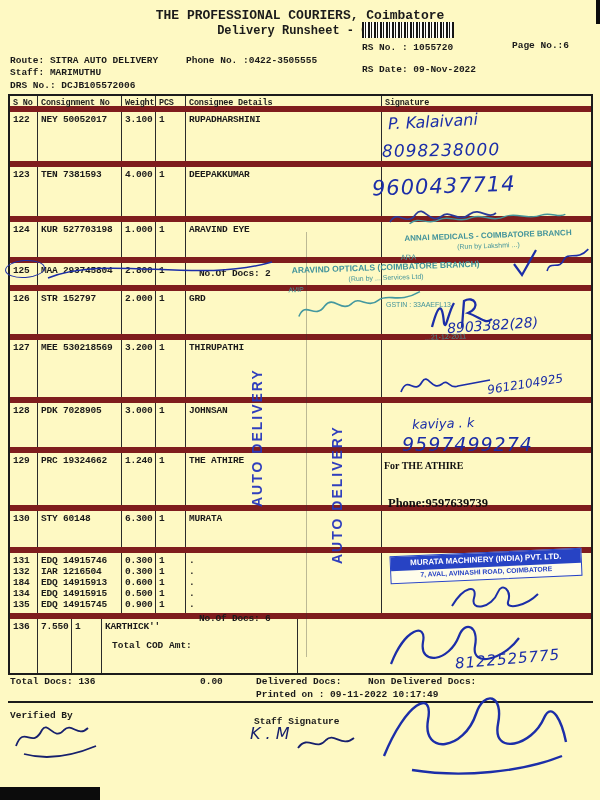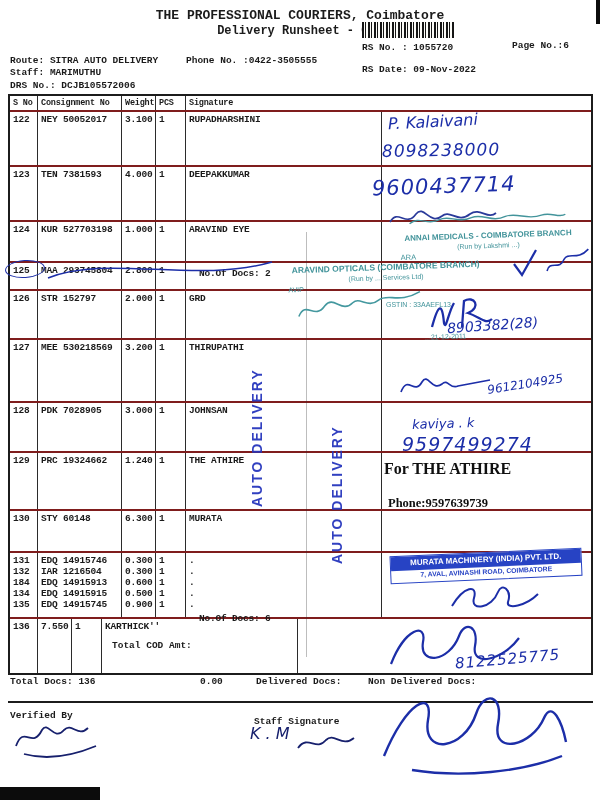--- a/index.html
+++ b/index.html
@@ -1,23 +1,23 @@
 <!DOCTYPE html>
 <html><head>
 <meta charset="utf-8">
 <style>
   *{margin:0;padding:0;box-sizing:border-box}
   html,body{background:#9a9a9a}
-  .page{position:relative;width:600px;height:800px;margin:0 auto;background:#ffffff;font-family:"Liberation Mono",monospace;color:#1b1b1b;overflow:hidden}
+  .page{position:relative;width:600px;height:800px;margin:0 auto;background:#fef9c3;font-family:"Liberation Mono",monospace;color:#1b1b1b;overflow:hidden}
   .hdr{position:absolute;white-space:nowrap;font-weight:bold}
   .t13{font-size:13px}.t12{font-size:12px}.t95{font-size:9.5px}
   .center{left:0;width:100%;text-align:center}
   .barcode{position:absolute;background:repeating-linear-gradient(90deg,#151515 0px,#151515 2px,#fcfcf8 2px,#fcfcf8 3px,#151515 3px,#151515 4px,#fcfcf8 4px,#fcfcf8 6px)}
   .table{position:absolute;left:8px;top:94px;width:585px;border:2px solid #1c1c1c}
-  .trow{display:flex;border-bottom:2px solid #7f1d1d}
+  .trow{display:flex;border-bottom:6px solid #7f1d1d}
   .trow.nb{border-bottom:none}
   .cell{border-right:1px solid #2b2b2b;padding:2px 3px 0 3px;font-size:9.5px;font-weight:bold;letter-spacing:-0.2px;overflow:visible}
   .c1{width:28px}.c2{width:84px}.c3{width:34px}.c4{width:30px}.c5{width:196px}.c6{flex:1;border-right:none}
   .th{font-size:8.5px}
   .docsnote{margin-top:3px;margin-left:10px}
   .wm{position:absolute;writing-mode:vertical-rl;transform:rotate(180deg);font-family:"Liberation Sans",sans-serif;font-weight:bold;color:#2636bd;font-size:14px;letter-spacing:2px;opacity:.95}
   .ink{position:absolute;color:#1c2ea8;font-family:"DejaVu Sans",sans-serif;font-style:italic;white-space:nowrap;line-height:1}
   .stamp{position:absolute;font-family:"Liberation Sans",sans-serif;color:#43949b;line-height:1.3;white-space:nowrap}
   .printink{position:absolute;font-family:"Liberation Serif",serif;font-weight:bold;color:#101010;white-space:nowrap}
   .scrawl{position:absolute}
@@ -44,20 +44,21 @@
   <div class="hdr t95" style="left:10px;top:67px">Staff: MARIMUTHU</div>
   <div class="hdr t95" style="left:362px;top:64px">RS Date: 09-Nov-2022</div>
   <div class="hdr t95" style="left:10px;top:80px">DRS No.: DCJB105572006</div>
 
   <div class="table">
     <div class="trow" style="height:16px">
       <div class="cell th c1">S No</div>
       <div class="cell th c2">Consignment No</div>
       <div class="cell th c3">Weight</div>
       <div class="cell th c4">PCS</div>
+      <div class="cell th c5">Consignee Details</div>
       <div class="cell th c6">Signature</div>
     </div>
 
     <div class="trow" style="height:55px">
       <div class="cell c1">122</div>
       <div class="cell c2">NEY 50052017</div>
       <div class="cell c3">3.100</div>
       <div class="cell c4">1</div>
       <div class="cell c5">RUPADHARSHINI</div>
       <div class="cell c6"></div>
@@ -252,37 +253,38 @@
   <div class="ink" style="left:447px;top:318px;font-size:14px;transform:rotate(-4deg)">8903382(28)</div>
 
   <svg class="scrawl" style="left:398px;top:370px" width="95" height="30" viewBox="0 0 95 30">
       <path d="M3,22 C10,4 16,26 24,12 C30,2 34,22 44,14 C50,8 52,20 60,16 L92,10" fill="none" stroke="#1c2ea8" stroke-width="1.7"></path>
     </svg>
   <div class="ink" style="left:487px;top:378px;font-size:12px;transform:rotate(-9deg)">9612104925</div>
 
   <div class="ink" style="left:412px;top:417px;font-size:13px;transform:rotate(-2deg)">kaviya . k</div>
   <div class="ink" style="left:402px;top:435px;font-size:19px;letter-spacing:1px">9597499274</div>
 
-  <div class="printink" style="left:384px;top:460px;font-size:16px">For THE ATHIRE</div>
+  <div class="printink" style="left:384px;top:460px;font-size:10px">For THE ATHIRE</div>
   <div class="printink" style="left:388px;top:496px;font-size:12.5px">Phone:9597639739</div>
 
   <svg class="scrawl" style="left:448px;top:582px" width="95" height="30" viewBox="0 0 95 30">
       <path d="M4,24 C16,4 30,2 26,16 C22,30 44,26 50,10 C54,0 64,8 60,20 C58,28 78,24 90,12" fill="none" stroke="#1c2ea8" stroke-width="2"></path>
     </svg>
 
   <svg class="scrawl" style="left:385px;top:620px" width="140" height="52" viewBox="0 0 140 52">
       <path d="M6,44 C20,8 42,2 38,22 C34,46 64,42 74,16 C80,0 94,6 90,26 C86,48 118,40 134,18" fill="none" stroke="#1c2ea8" stroke-width="2.2"></path>
     </svg>
   <div class="ink" style="left:455px;top:652px;font-size:15px;letter-spacing:1px;transform:rotate(-5deg)">8122525775</div>
 
   <div class="hdr t95" style="left:10px;top:676px">Total Docs: 136</div>
   <div class="hdr t95" style="left:112px;top:640px">Total COD Amt:</div>
   <div class="hdr t95" style="left:200px;top:676px">0.00</div>
   <div class="hdr t95" style="left:256px;top:676px">Delivered Docs:</div>
   <div class="hdr t95" style="left:368px;top:676px">Non Delivered Docs:</div>
+  <div class="hdr t95" style="left:256px;top:689px">Printed on : 09-11-2022 10:17:49</div>
   <div class="frule"></div>
 
   <div class="hdr t95" style="left:10px;top:710px">Verified By</div>
   <div class="hdr t95" style="left:254px;top:716px">Staff Signature</div>
 
   <svg class="scrawl" style="left:12px;top:718px" width="95" height="42" viewBox="0 0 95 42">
       <path d="M4,28 C12,6 20,32 30,12 C36,2 42,24 52,12 C60,4 66,20 76,10 M12,36 C34,42 60,38 84,28" fill="none" stroke="#17206d" stroke-width="1.8"></path>
     </svg>
   <div class="ink" style="left:250px;top:726px;font-size:16px;color:#17206d">K . M</div>
   <svg class="scrawl" style="left:296px;top:732px" width="60" height="24" viewBox="0 0 60 24">

